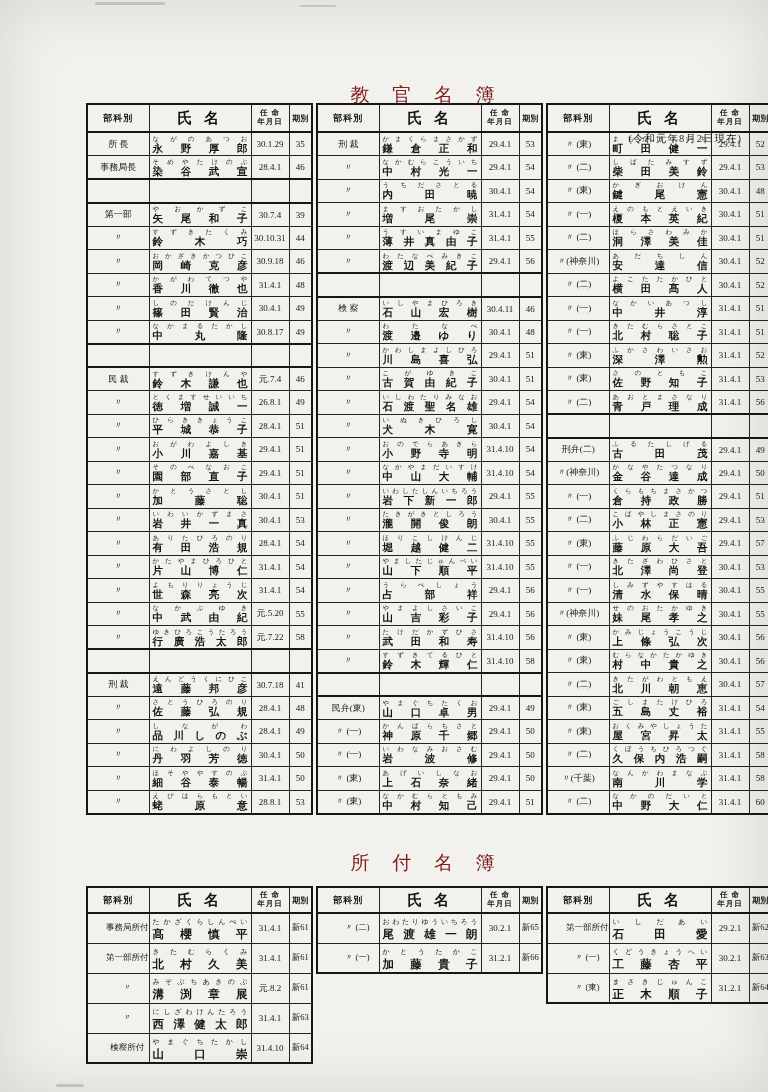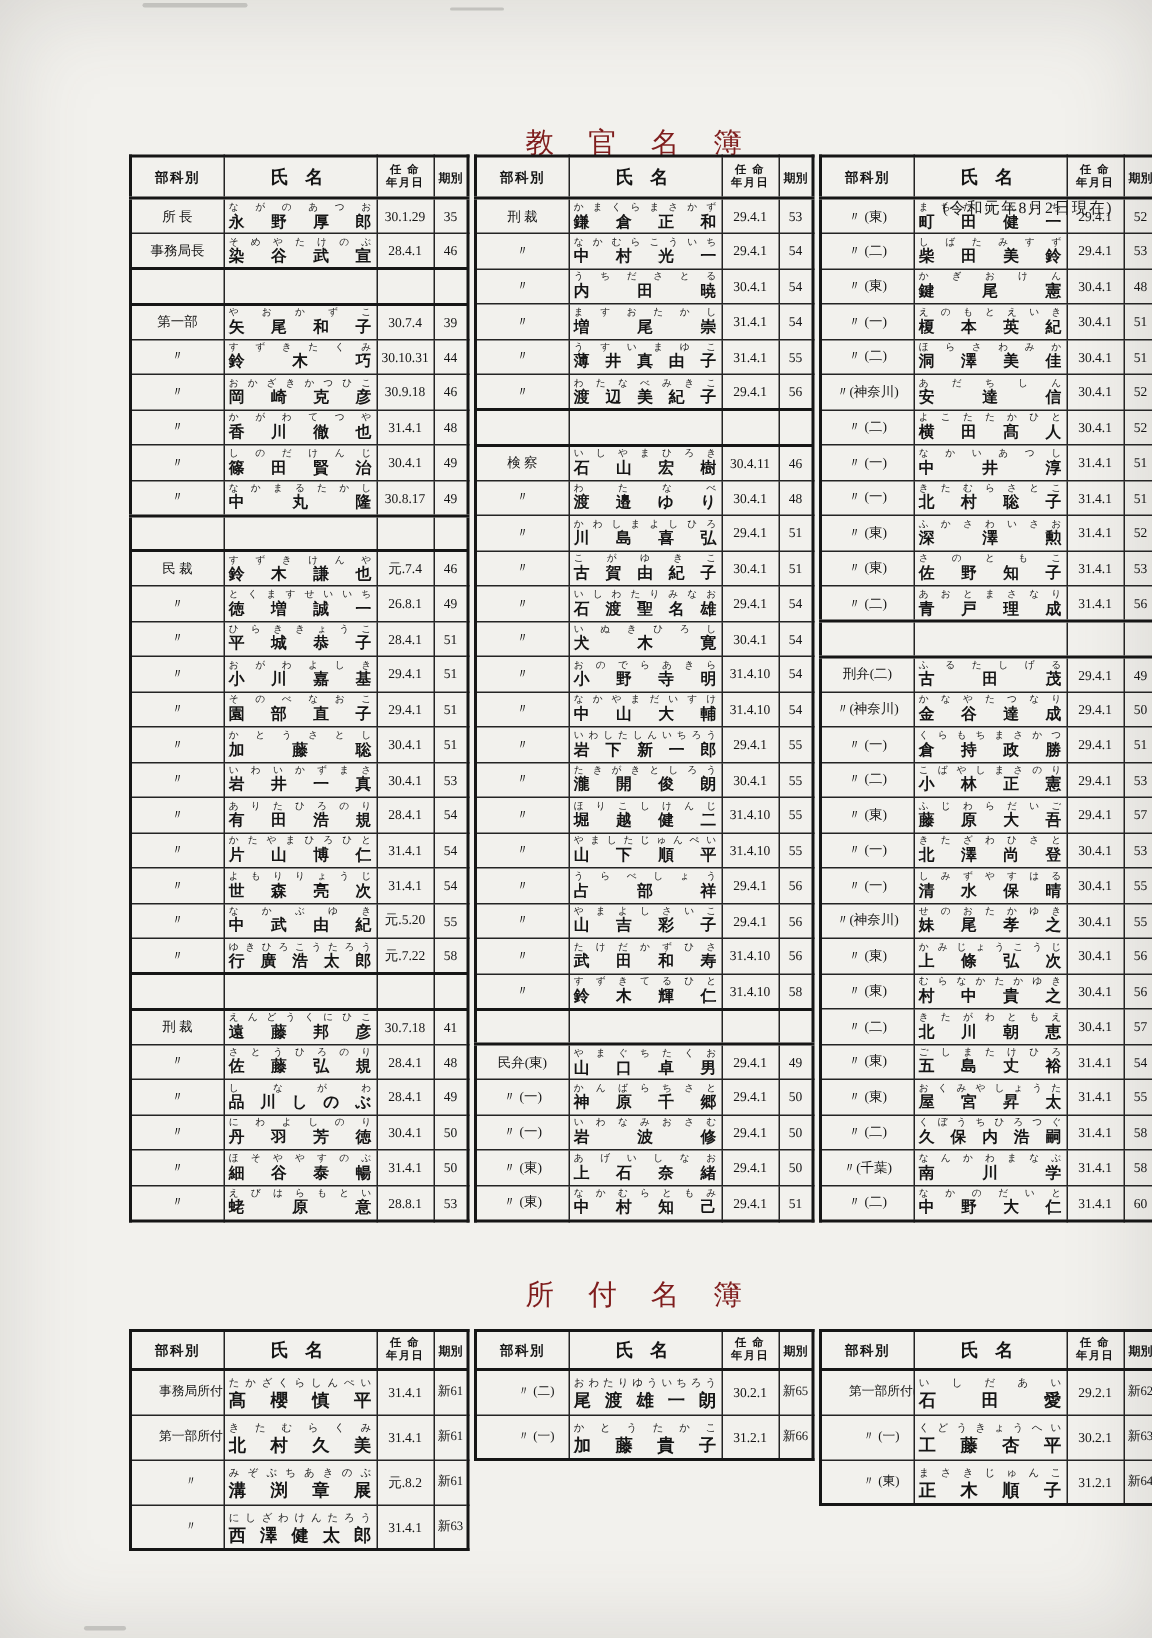--- a/index.html
+++ b/index.html
@@ -21,21 +21,21 @@
   table{border:2px solid #161616;}
   th,td{border:1px solid #242424;padding:0;overflow:hidden;vertical-align:middle;}
   thead th{border-bottom:2px solid #161616;font-weight:bold;background:transparent;}
   .m thead th{height:26px;}
   .s thead th{height:24px;}
   .m tbody tr{height:23.5px;}
   .s tbody tr{height:30px;}
   tr.sep td{border-top:2px solid #161616;border-bottom:2px solid #161616;}
   .col-dept{width:62px;} .col-name{width:102px;} .col-date{width:38px;} .col-term{width:23px;}
   th.h-dept{font-size:9px;letter-spacing:1px;}
-  th.h-name{font-size:12px;letter-spacing:4px;margin-left:24px;}
+  th.h-name{font-size:15px;letter-spacing:4px;margin-left:24px;}
   th.h-date{font-size:7.5px;line-height:1.15;letter-spacing:1px;}
   th.h-term{font-size:8px;}
   td.dept{font-size:9px;text-align:center;letter-spacing:0;white-space:nowrap;}
   .s td.dept{font-size:8.5px;padding-left:18px;}
   td.name{padding:1px 3px 0 3px;}
   .kana{font-size:6.5px;line-height:7px;height:7px;color:#222;}
   .nm{font-size:10.5px;font-weight:bold;line-height:12px;margin-top:1px;white-space:nowrap;}
   .s .kana{font-size:7px;height:8px;line-height:8px;margin-top:2px;}
   .s .nm{font-size:11.5px;line-height:14px;}
   td.date{font-size:9px;text-align:center;letter-spacing:0;white-space:nowrap;}
@@ -2051,20 +2051,41 @@
                 <span>西</span>
                 <span>澤</span>
                 <span>健</span>
                 <span>太</span>
                 <span>郎</span>
               </div>
           </td>
           <td class="date">31.4.1</td>
           <td class="term">新63</td>
         </tr>
+          <tr>
+          <td class="dept">検察所付</td>
+          <td class="name">
+            <div class="kana flexspread">
+                <span>や</span>
+                <span>ま</span>
+                <span>ぐ</span>
+                <span>ち</span>
+                <span>た</span>
+                <span>か</span>
+                <span>し</span>
+              </div>
+            <div class="nm flexspread">
+                <span>山</span>
+                <span>口</span>
+                <span>崇</span>
+              </div>
+          </td>
+          <td class="date">31.4.10</td>
+          <td class="term">新64</td>
+        </tr>
         </tbody>
     </table>
 
     <table>
       <colgroup>
           <col class="col-dept">
           <col class="col-name">
           <col class="col-date">
           <col class="col-term">
         </colgroup>

